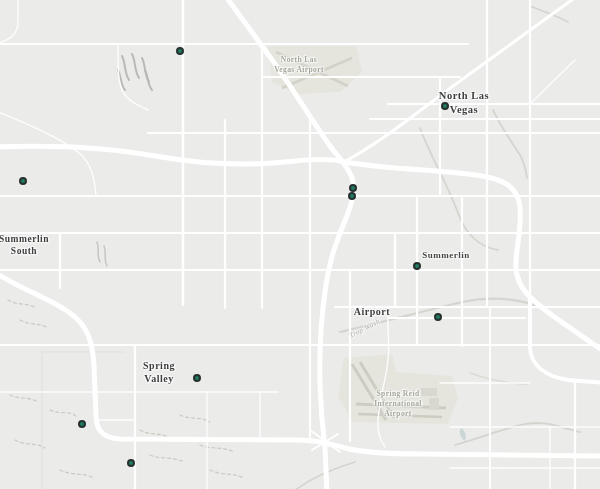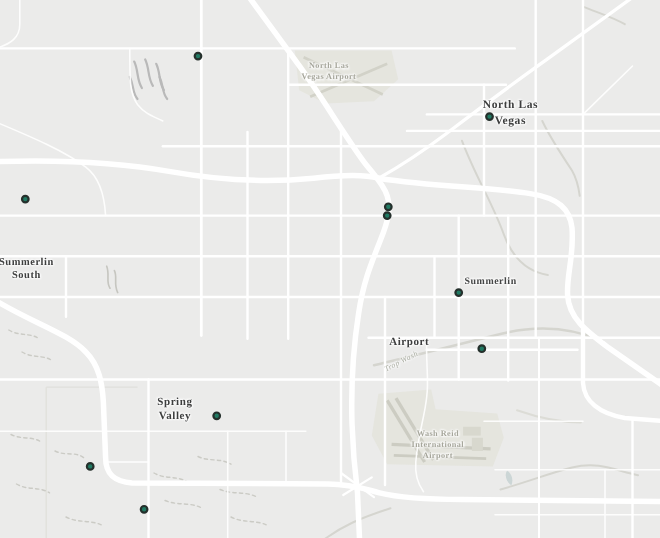--- a/index.html
+++ b/index.html
@@ -162,21 +162,21 @@
   <div class="lbl lbl-airport" id="lbl-north-las-vegas-airport">North Las
 Vegas Airport</div>
   <div class="lbl lbl-city" id="lbl-north-las-vegas">North Las
 Vegas</div>
   <div class="lbl lbl-city" id="lbl-summerlin-south">Summerlin
 South</div>
   <div class="lbl lbl-city-sm" id="lbl-winchester">Summerlin</div>
   <div class="lbl lbl-city" id="lbl-paradise">Airport</div>
   <div class="lbl lbl-city" id="lbl-spring-valley">Spring
 Valley</div>
-  <div class="lbl lbl-airport" id="lbl-harry-reid">Wash Reid
+  <div class="lbl lbl-airport" id="lbl-harry-reid">Spring Reid
 International
 Airport</div>
   <div class="lbl lbl-wash" id="lbl-trop-wash">Trop Wash</div>
 
   <div id="markers-layer">
       <div class="map-marker" style="left: 176px; top: 47px; background: rgb(33, 122, 99); border: 2px solid rgb(37, 48, 44);"></div>
       <div class="map-marker" style="left: 441px; top: 102px; background: rgb(33, 122, 99); border: 2px solid rgb(37, 48, 44);"></div>
       <div class="map-marker" style="left: 19px; top: 177px; background: rgb(33, 122, 99); border: 2px solid rgb(37, 48, 44);"></div>
       <div class="map-marker" style="left: 349px; top: 184px; background: rgb(33, 122, 99); border: 2px solid rgb(37, 48, 44);"></div>
       <div class="map-marker" style="left: 348px; top: 192px; background: rgb(33, 122, 99); border: 2px solid rgb(37, 48, 44);"></div>

